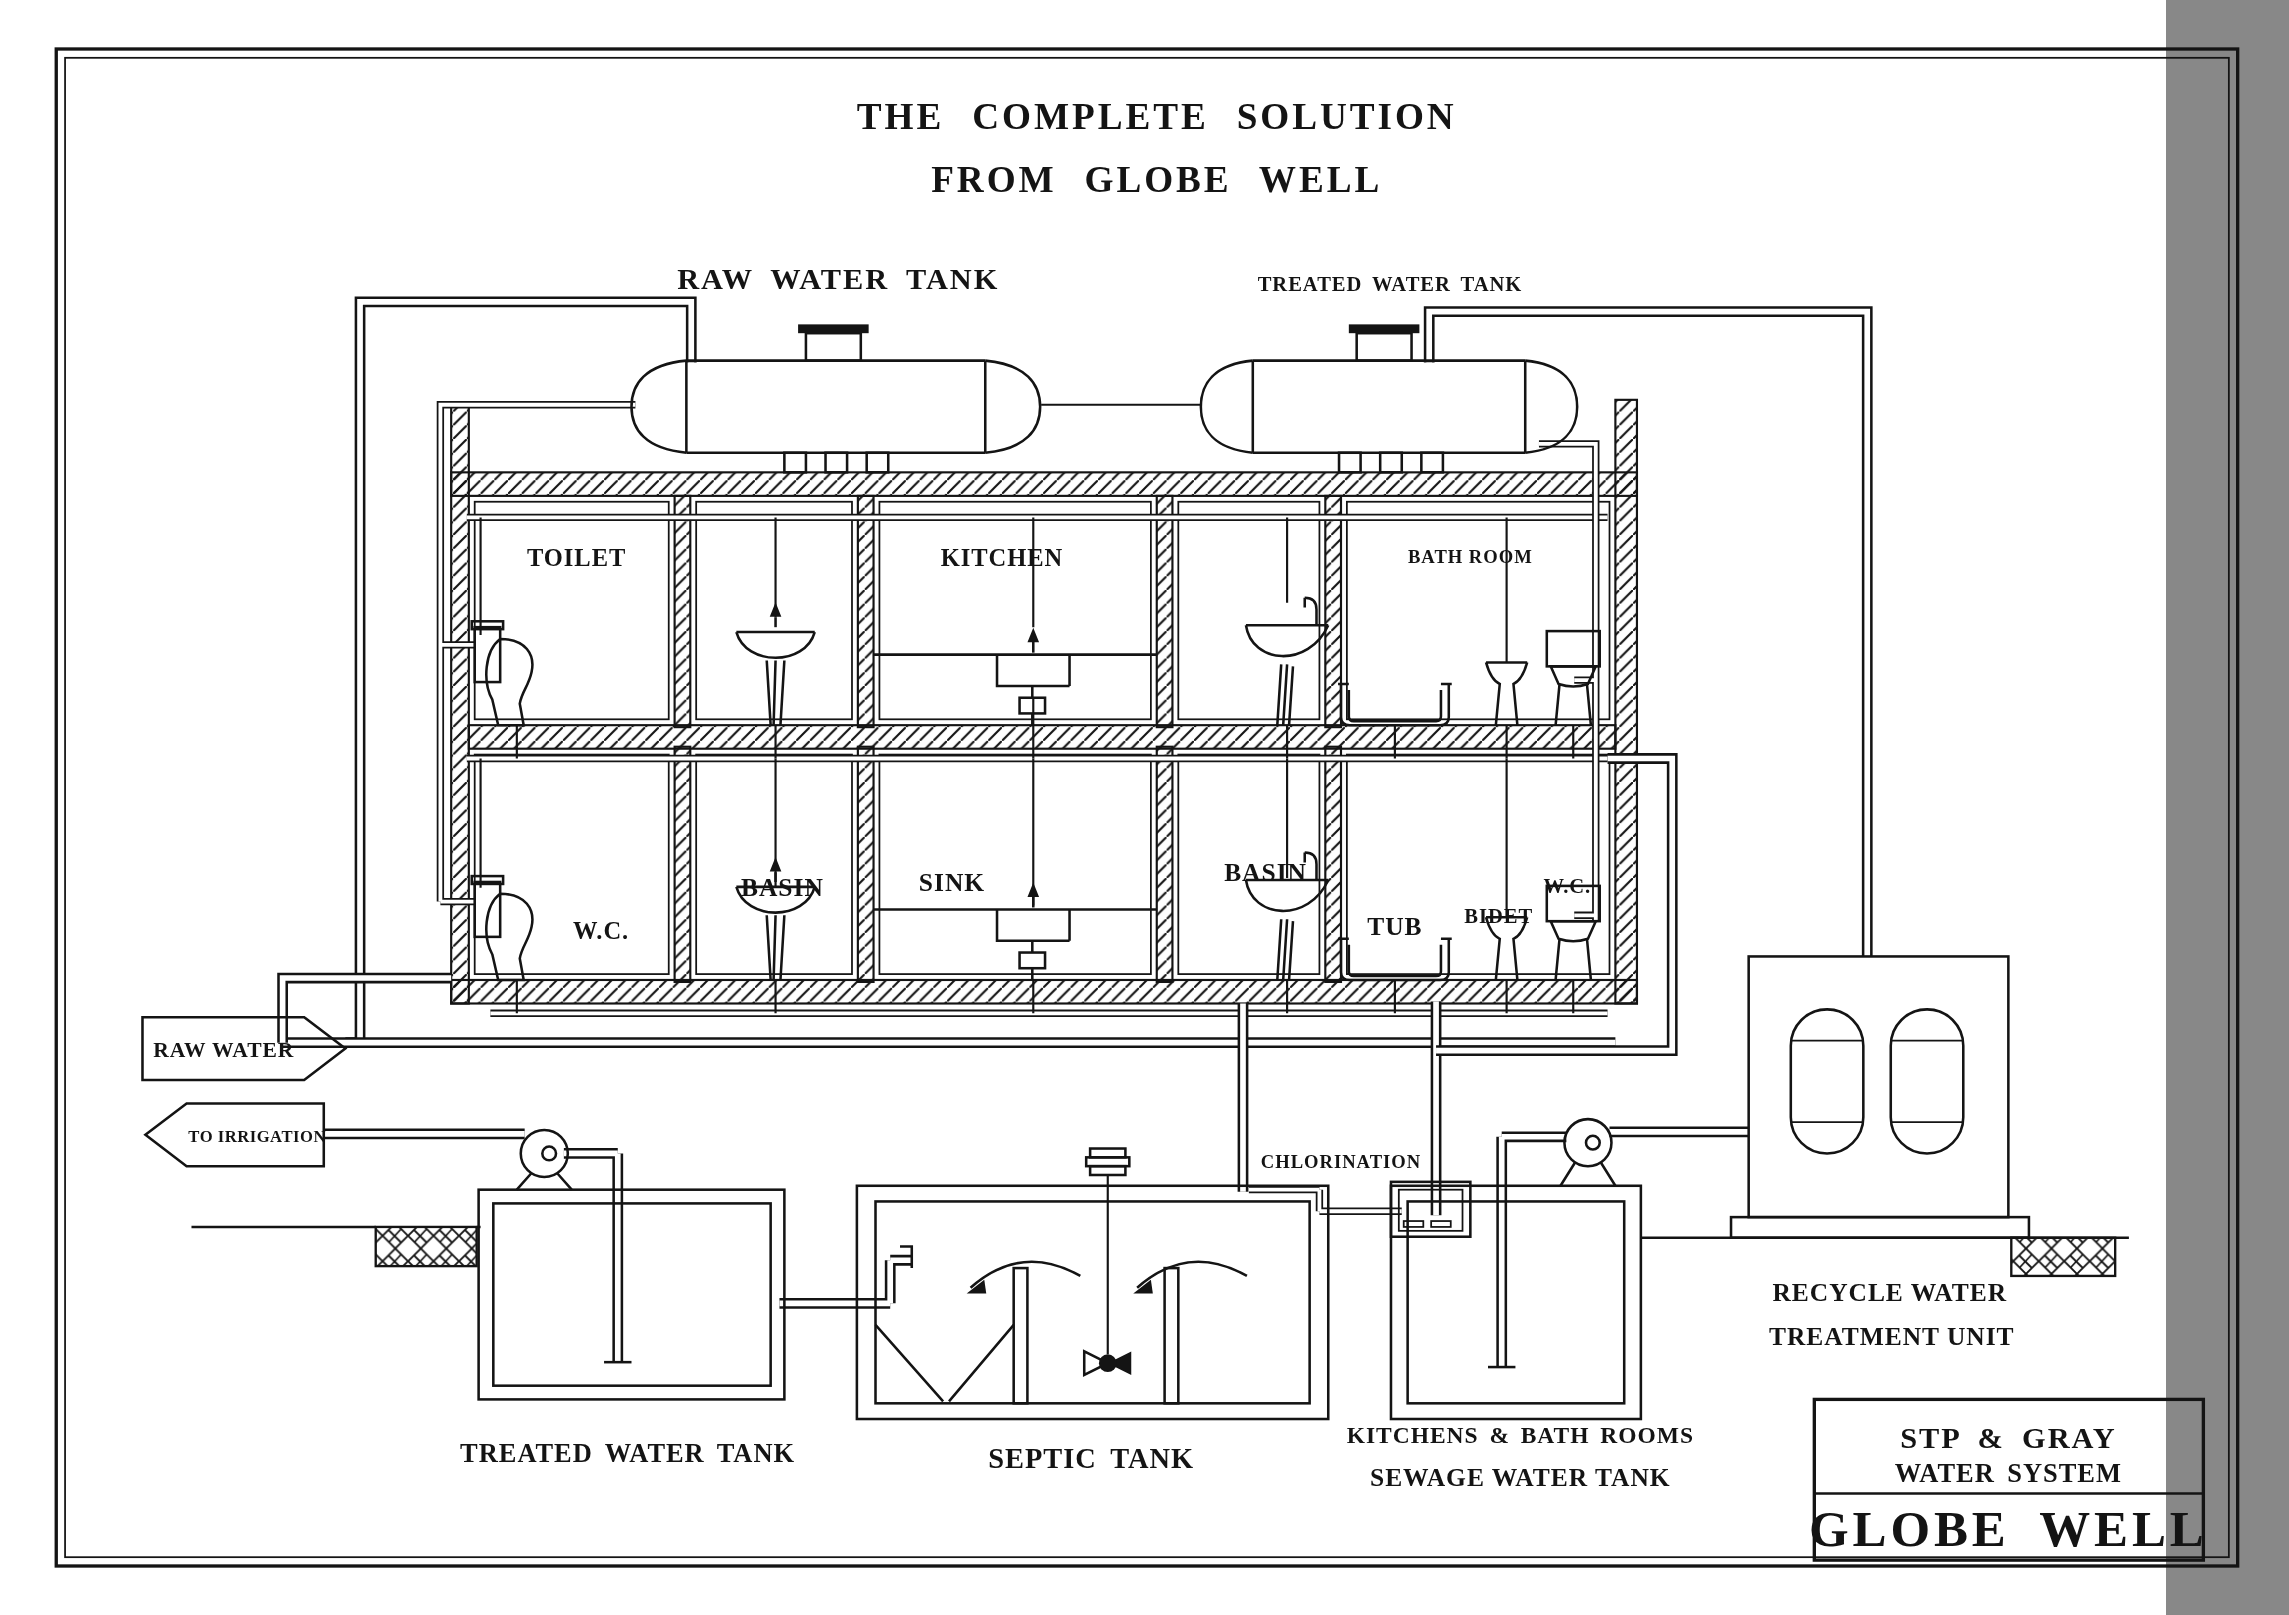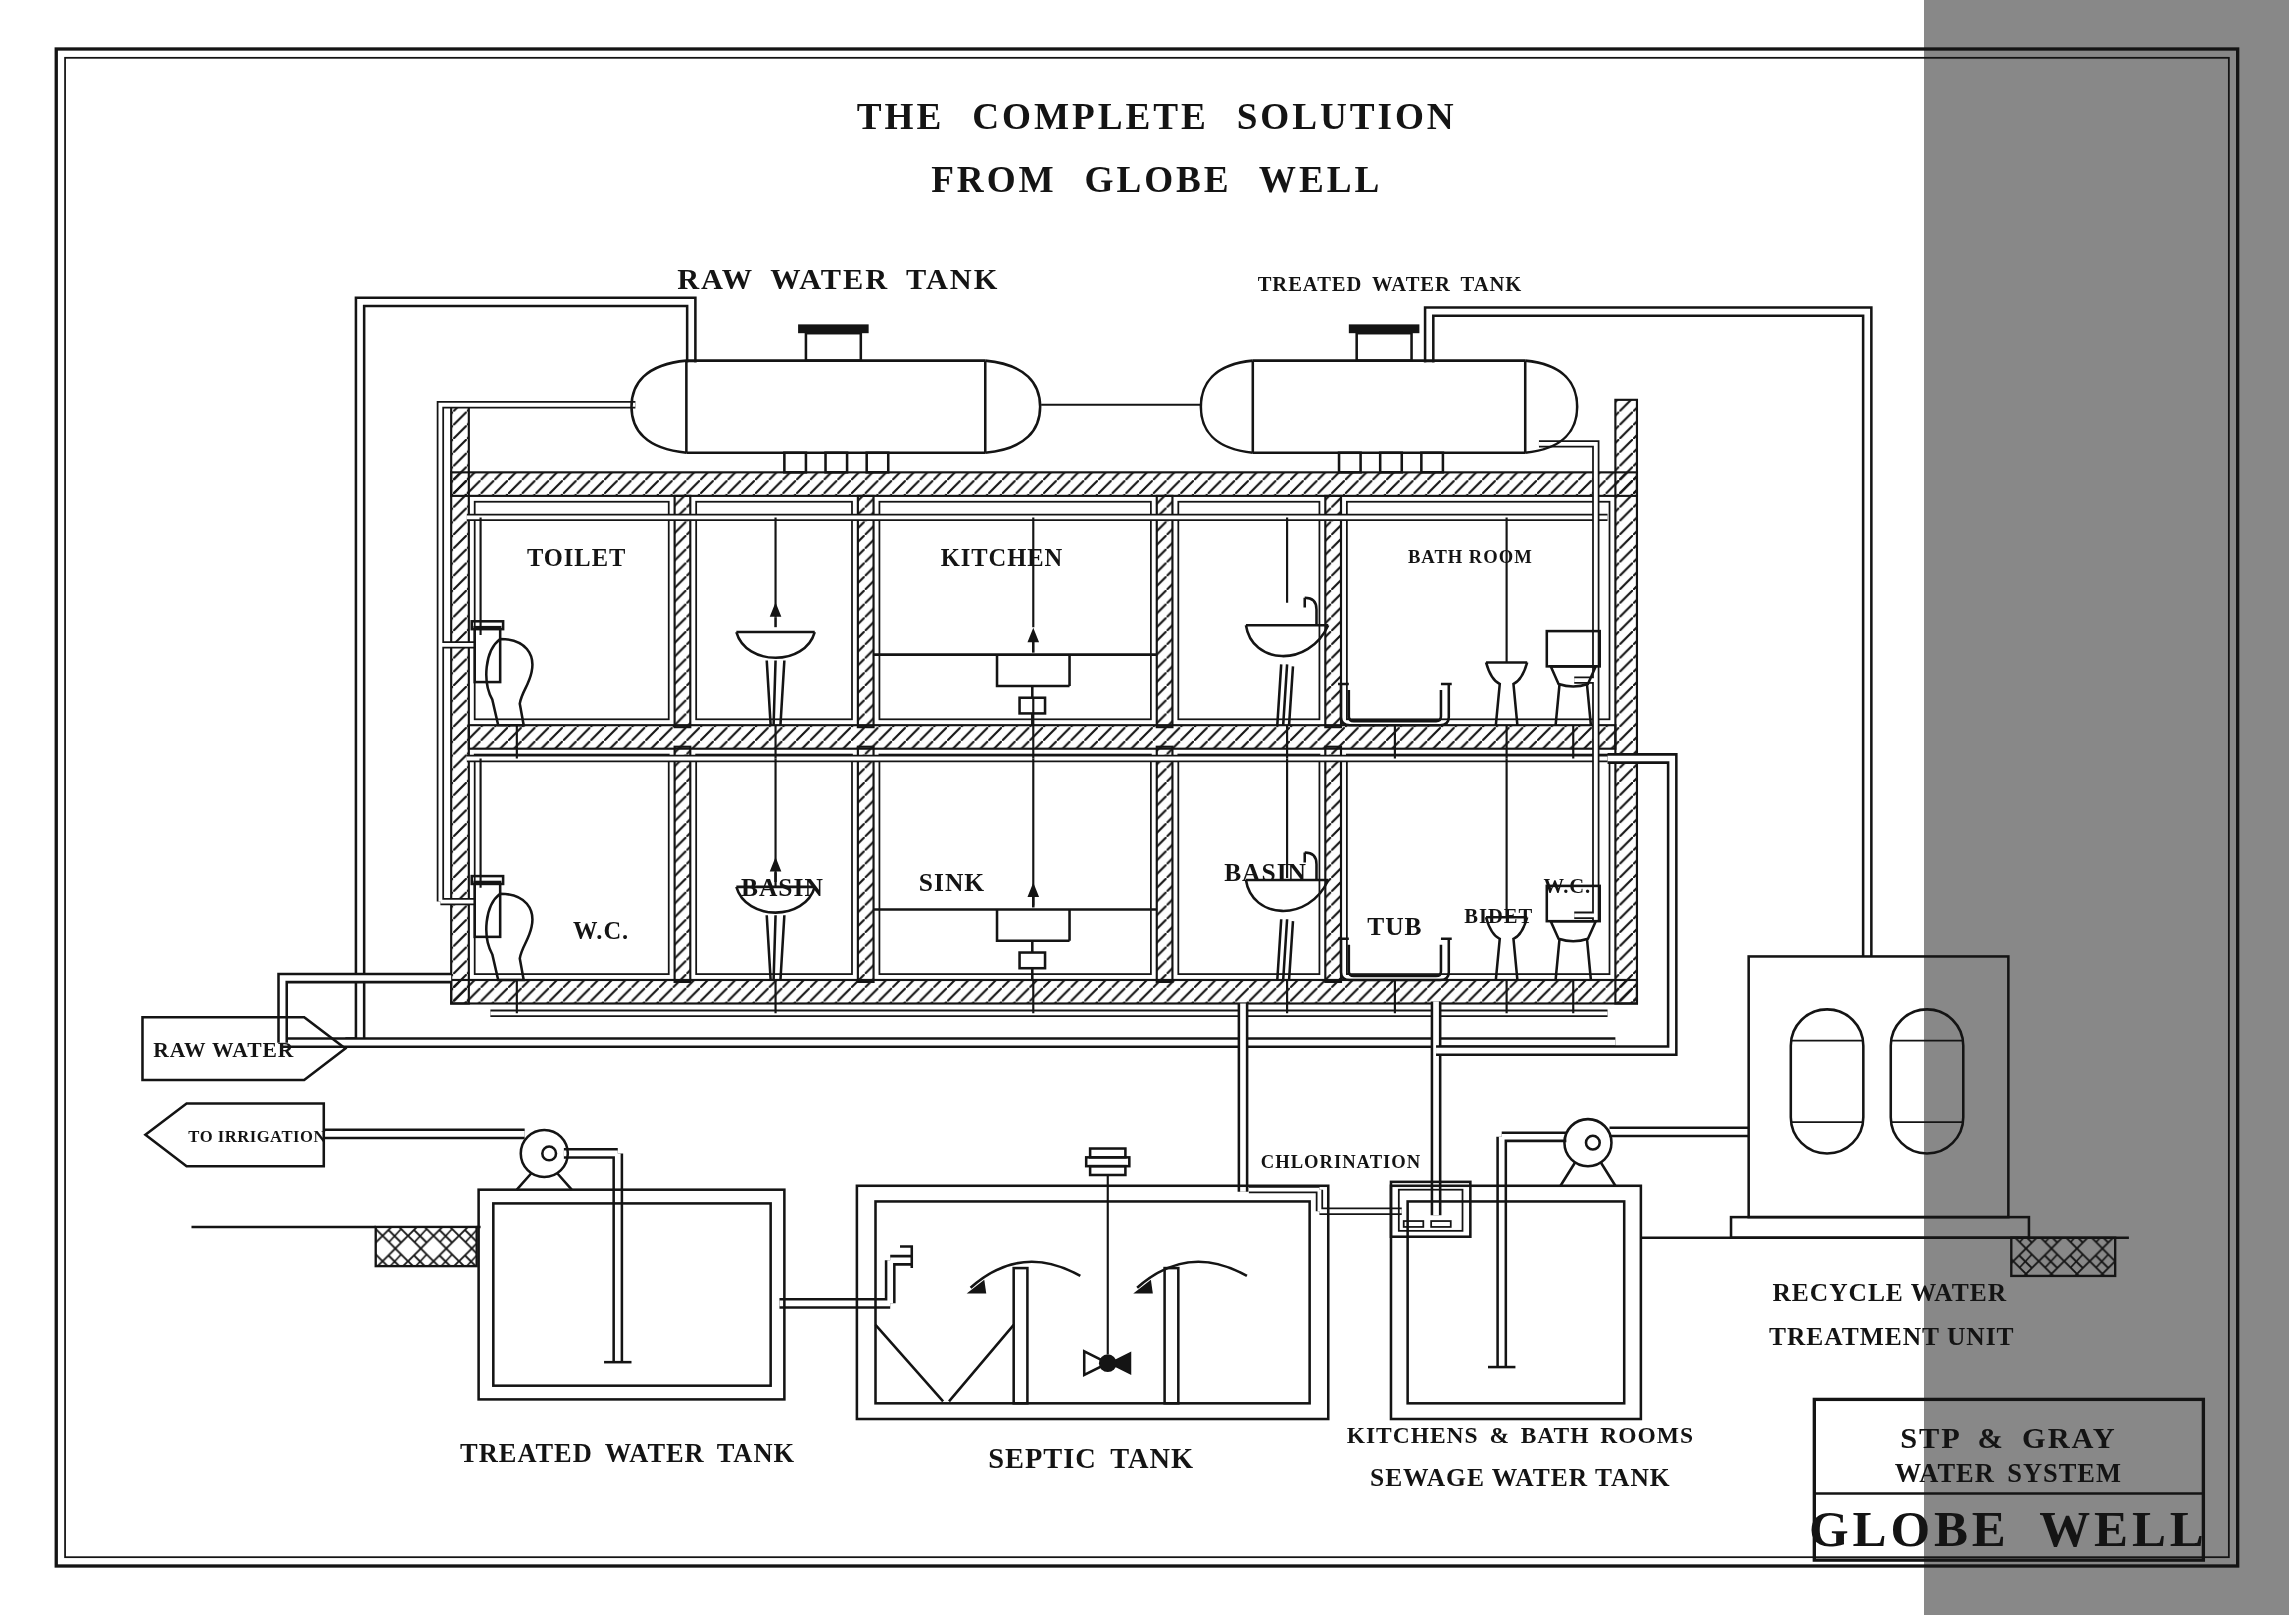--- a/index.html
+++ b/index.html
@@ -1,17 +1,17 @@
 <!DOCTYPE html>
 <html style="--ink: #141414; --paper: #ffffff;"><head>
 <meta charset="utf-8">
 <style>
   :root { --ink:#141414; --paper:#ffffff; }
   html,body { margin:0; padding:0; background:#888; }
-  .canvas { position:relative; width:1924px; height:1615px; background:var(--paper);
+  .canvas { position:relative; width:2166px; height:1615px; background:var(--paper);
             font-family:"Liberation Serif","DejaVu Serif",serif; }
   svg { display:block; width:2290px; height:1615px; }
 
   .ln  { stroke:var(--ink); stroke-width:2.6; fill:none; }
   .ln3 { stroke:var(--ink); stroke-width:3.4; fill:none; }
   .ln1 { stroke:var(--ink); stroke-width:1.8; fill:none; }
   .po  { stroke:var(--ink); stroke-width:11;  fill:none; }
   .pi  { stroke:var(--paper); stroke-width:5.8; fill:none; }
   .po2 { stroke:var(--ink); stroke-width:7.5; fill:none; }
   .pi2 { stroke:var(--paper); stroke-width:3.9; fill:none; }

